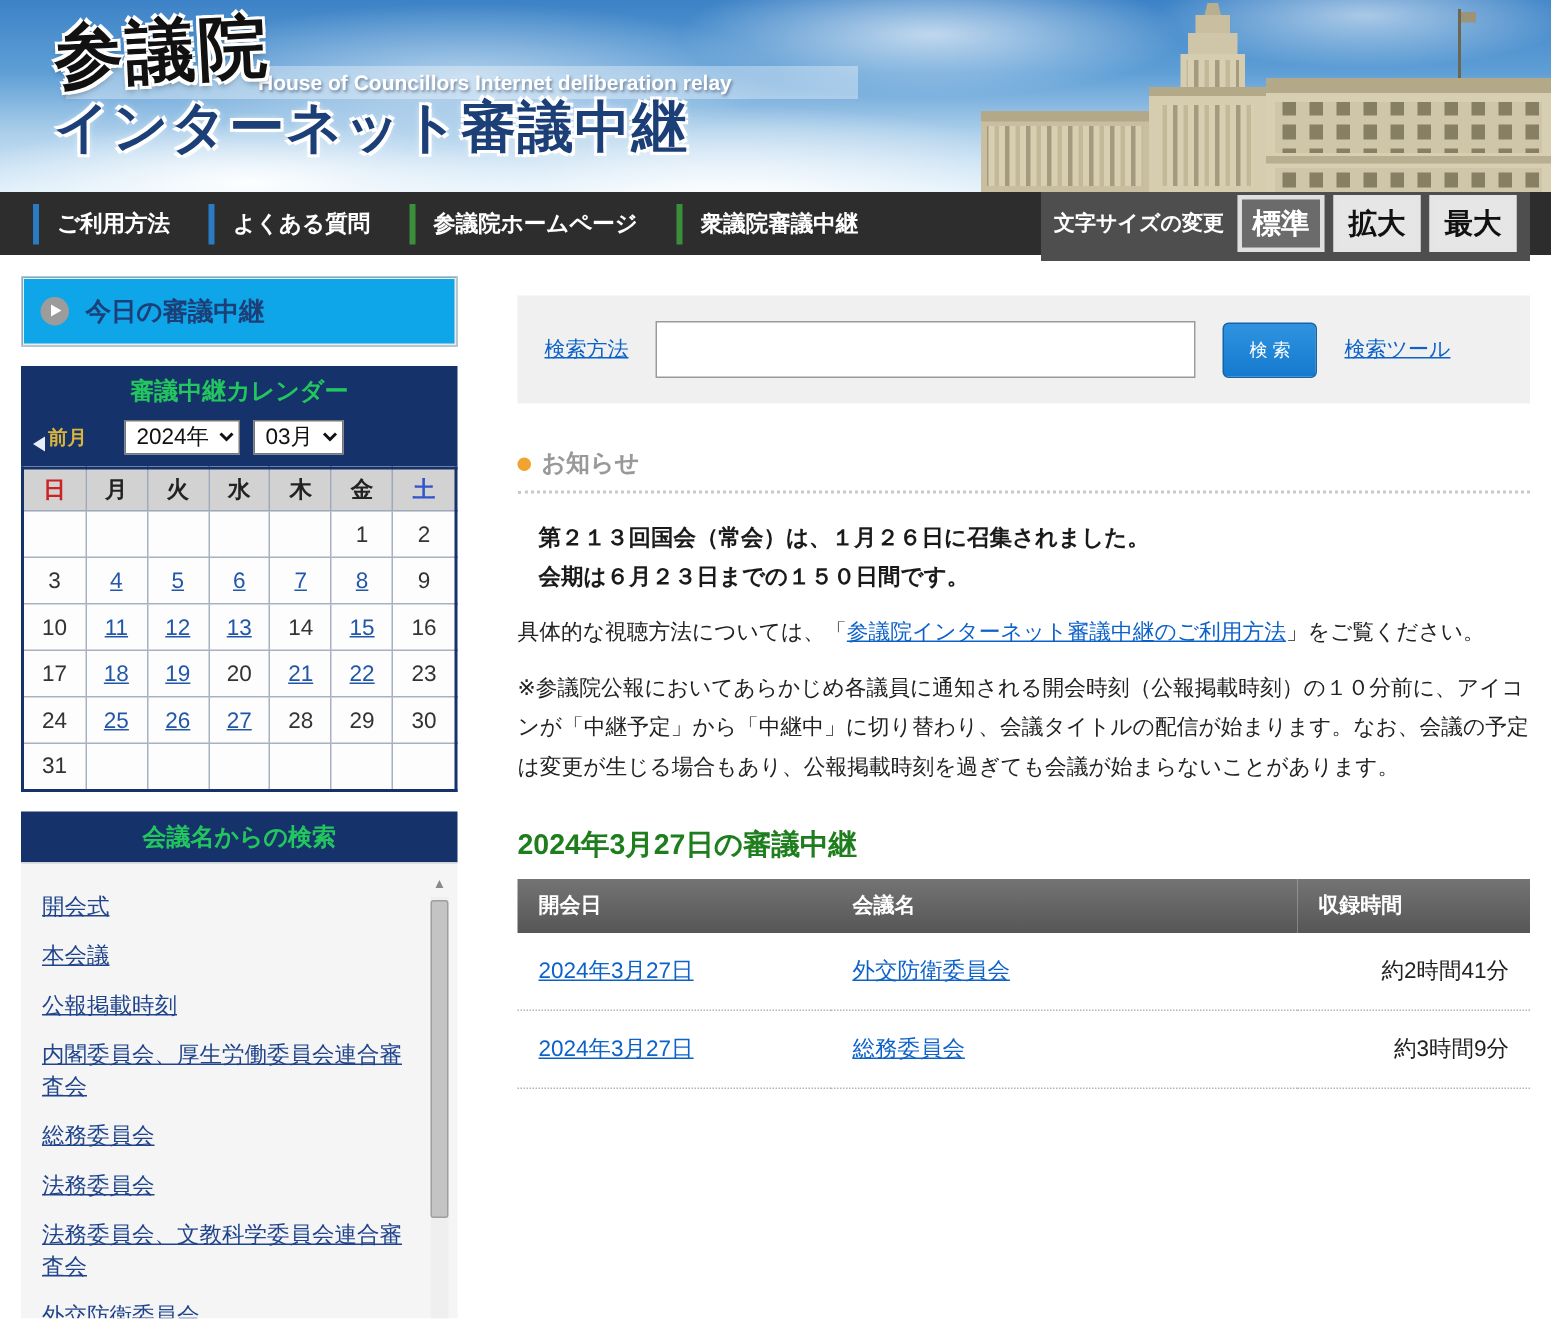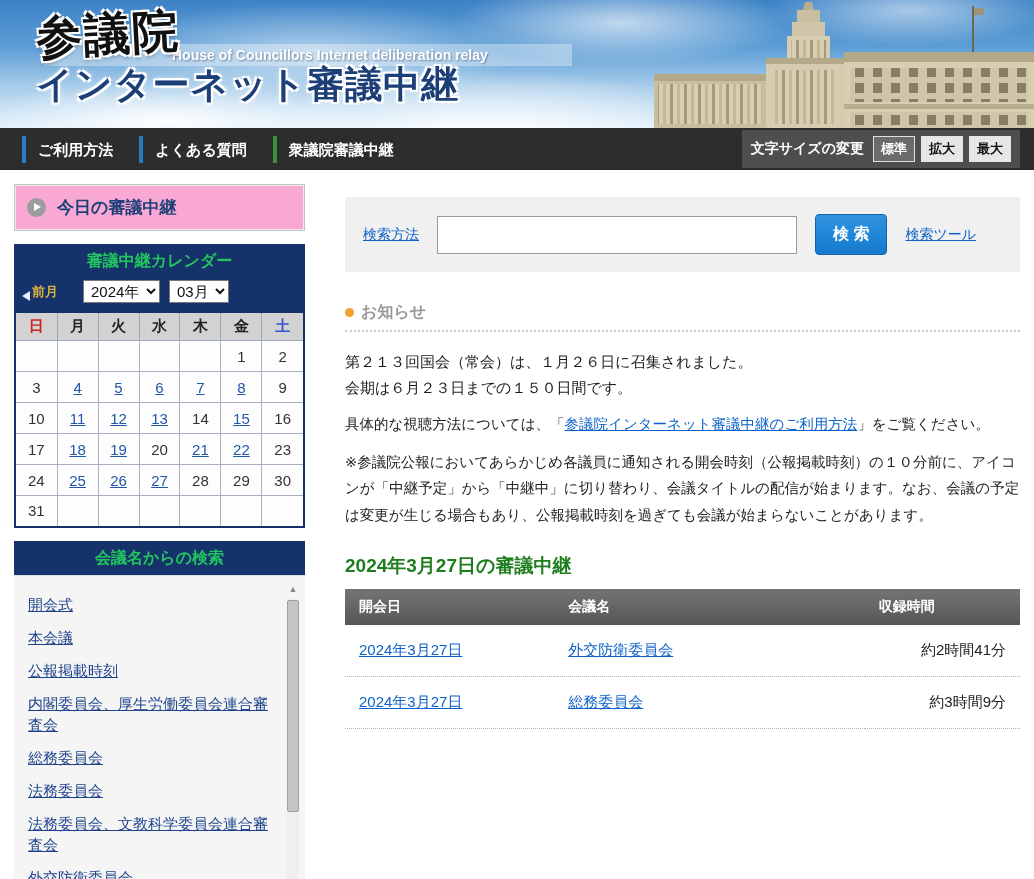--- a/index.html
+++ b/index.html
@@ -53,33 +53,33 @@
     display:inline-block; color:#fff; font-size:15px; font-weight:bold;
     text-decoration:none; border-left:4px solid #888;
     padding:3px 16px 3px 12px; margin-right:10px; line-height:1.4;
   }
   .fontsize-box {
     margin-left:auto; background:#4e4e4e; display:flex; align-items:center;
     gap:7px; padding:6px 9px;
   }
   .fontsize-label { color:#fff; font-size:14px; font-weight:bold; margin-right:2px; }
   .fs-btn {
-    font-family:Liberation Serif, serif; font-size:13px; font-weight:bold; cursor:pointer;
-    background:#e6e6e6; color:#111; border:1px solid #e5e5e5; padding:3px 7px;
+    font-family:Liberation Serif, serif; font-size:19px; font-weight:bold; cursor:pointer;
+    background:#e6e6e6; color:#111; border:3px solid #e5e5e5; padding:3px 7px;
   }
   .fs-btn.active { background:#6b6b6b; color:#fff; border-color:#e0e0e0; }
 
   
   .content { display:flex; padding:14px 14px 0 14px; gap:40px; height:709px; overflow:hidden; }
   .sidebar { width:291px; flex-shrink:0; }
   .main { flex:1; min-width:0; }
 
   
   .today-box {
-    background:#f9a8d4; border:1px solid #c3c3c3; box-shadow:0 0 0 1px #ececec inset;
+    background:#0ea5e9; border:1px solid #c3c3c3; box-shadow:0 0 0 1px #ececec inset;
     padding:11px 12px; display:flex; align-items:center; gap:11px; margin-bottom:13px;
   }
   .play-circle {
     width:19px; height:19px; border-radius:50%; background:#9c9c9c; position:relative; flex-shrink:0;
   }
   .play-circle::after {
     content:""; position:absolute; left:7px; top:5px;
     border-left:7px solid #fff; border-top:4.5px solid transparent; border-bottom:4.5px solid transparent;
   }
   .today-label { color:#1c3f77; font-size:17px; font-weight:bold; }
@@ -137,30 +137,30 @@
     margin-top:13px; background:#f0f0f0; padding:17px 18px; display:flex;
     align-items:center; gap:18px;
   }
   .text-link { color:#0d62c9; text-decoration:underline; font-size:14px; }
   .search-input {
     width:360px; height:38px; border:1px solid #9a9a9a; background:#fff;
     font-family:inherit; font-size:16px; padding:0 8px;
   }
   .search-button {
     font-family:inherit; background:linear-gradient(180deg,#2f93e0,#157ace);
-    color:#fff; font-size:16px; font-weight:bold; border:1px solid #1265ab;
+    color:#fff; font-size:12px; font-weight:normal; border:1px solid #1265ab;
     border-radius:4px; padding:9px 17px; cursor:pointer; white-space:nowrap;
   }
   .notice-heading {
     margin-top:30px; display:flex; align-items:center; gap:7px;
     color:#999; font-size:16px; font-weight:bold; padding-bottom:7px;
     border-bottom:2px dotted #c9c9c9;
   }
   .notice-dot { width:9px; height:9px; border-radius:50%; background:#f0a32e; flex-shrink:0; }
-  .notice-bold { font-weight:normal; font-size:15px; line-height:1.75; margin:17px 0 13px; color:#1a1a1a; }
+  .notice-bold { font-weight:bold; font-size:15px; line-height:1.75; margin:17px 14px 13px; color:#1a1a1a; }
   .notice-usage { font-size:14.5px; margin:5px 0; color:#222; }
   .notice-note { font-size:14.5px; line-height:1.85; color:#222; margin:15px 0 22px; }
   .schedule-heading { color:#1e7e1e; font-size:19px; font-weight:bold; margin:24px 0 10px; }
   table.schedule { width:100%; border-collapse:collapse; }
   table.schedule th {
     background:linear-gradient(180deg,#747474,#565656); color:#fff; font-size:14px;
     font-weight:bold; text-align:left; padding:9px 14px;
   }
   table.schedule td {
     padding:16px 14px; border-bottom:1px dotted #b3b3b3; font-size:15px; color:#222;
@@ -207,20 +207,21 @@
     <rect x="196" y="112" width="178" height="16" fill="url(#wins)"></rect>
     <rect x="318" y="6" width="2" height="46" fill="#6d6650"></rect>
     <rect x="320" y="8" width="10" height="7" fill="#9c9478"></rect>
   </svg>
 </div>
 
 <div class="navbar">
   <div id="nav-items" style="display:flex;align-items:flex-start;">
       <a class="nav-item" style="border-left-color: rgb(43, 123, 196);">ご利用方法</a>
       <a class="nav-item" style="border-left-color: rgb(43, 123, 196);">よくある質問</a>
+      <a class="nav-item" style="border-left-color: rgb(58, 143, 58);">参議院ホームページ</a>
       <a class="nav-item" style="border-left-color: rgb(58, 143, 58);">衆議院審議中継</a>
     </div>
   <div class="fontsize-box">
     <span class="fontsize-label">文字サイズの変更</span>
     <span id="fontsize-buttons" style="display:flex;gap:6px;">
         <button class="fs-btn active">標準</button>
         <button class="fs-btn">拡大</button>
         <button class="fs-btn">最大</button>
       </span>
   </div>

